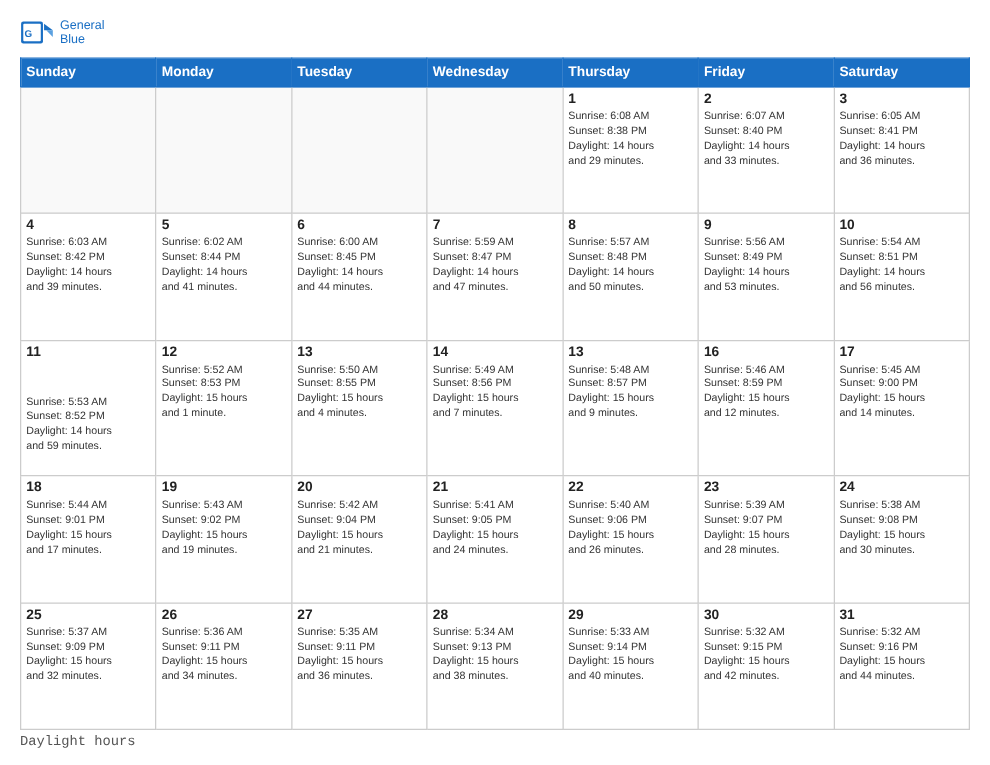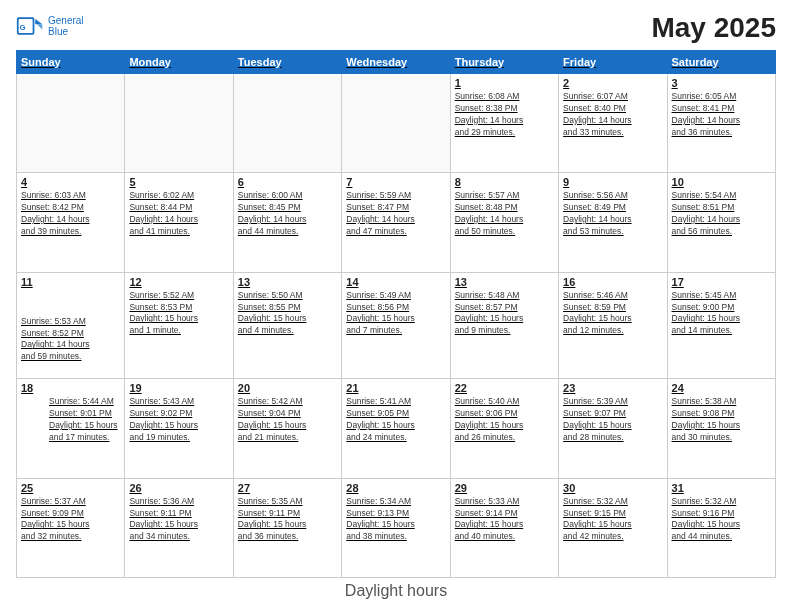--- a/index.html
+++ b/index.html
@@ -52,21 +52,20 @@
     .subtitle {
       font-size: 13px;
       color: #444;
     }
     .calendar {
       flex: 1;
       border: 1px solid #ccc;
       border-collapse: collapse;
       width: 100%;
       table-layout: fixed;
-      text-decoration: underline;
     }
     .calendar th {
       background: #1a6fc4;
       color: #fff;
       font-size: 11px;
       font-weight: bold;
       padding: 5px 4px;
       text-align: left;
       border: 1px solid #1a6fc4;
     }
@@ -88,24 +87,25 @@
       color: #222;
       display: block;
       margin-bottom: 2px;
     }
     .day-info {
       font-size: 8.5px;
       line-height: 1.4;
       color: #333;
     }
     .footer-note {
-      font-size: 16px;
+      font-size: 11px;
       color: #555;
       margin-top: 4px;
-      text-align: center;
+      text-align: left;
+      font-family: Liberation Mono, monospace;
     }
   </style>
 </head>
 <body>
 
 <div class="page">
   <div class="header">
     <div class="logo">
       <svg class="logo-icon" viewBox="0 0 32 32">
         <rect x="1" y="6" width="20" height="20" rx="2" fill="#1a6fc4"></rect>
@@ -113,21 +113,20 @@
         <text x="4" y="20" font-size="9" font-weight="bold" fill="#1a6fc4">G</text>
         <polygon points="22,8 30,14 22,14" fill="#1a6fc4"></polygon>
         <polygon points="24,14 30,14 30,20" fill="#5aa0e0"></polygon>
       </svg>
       <div class="logo-text">
         <div><span>General</span></div>
         <div><span style="color:#1a6fc4">Blue</span></div>
       </div>
     </div>
     <div class="title-block">
-      <div class="main-title">May 2025</div>
     </div>
   </div>
 
   <table class="calendar">
     <thead>
       <tr>
       <th>Sunday</th>
           <th>Monday</th>
           <th>Tuesday</th>
           <th>Wednesday</th>
@@ -262,21 +261,21 @@
             <span class="day-number">17</span>
             <div class="day-info" style="white-space: pre-line;">Sunrise: 5:45 AM
 Sunset: 9:00 PM
 Daylight: 15 hours
 and 14 minutes.</div>
           </td>
         </tr>
         <tr>
           <td>
             <span class="day-number">18</span>
-            <div class="day-info" style="white-space: pre-line; margin-left: 28px;">Sunrise: 5:44 AM
+            <div class="day-info" style="white-space: pre-line;">Sunrise: 5:44 AM
 Sunset: 9:01 PM
 Daylight: 15 hours
 and 17 minutes.</div>
           </td>
           <td>
             <span class="day-number">19</span>
             <div class="day-info" style="white-space: pre-line;">Sunrise: 5:43 AM
 Sunset: 9:02 PM
 Daylight: 15 hours
 and 19 minutes.</div>

